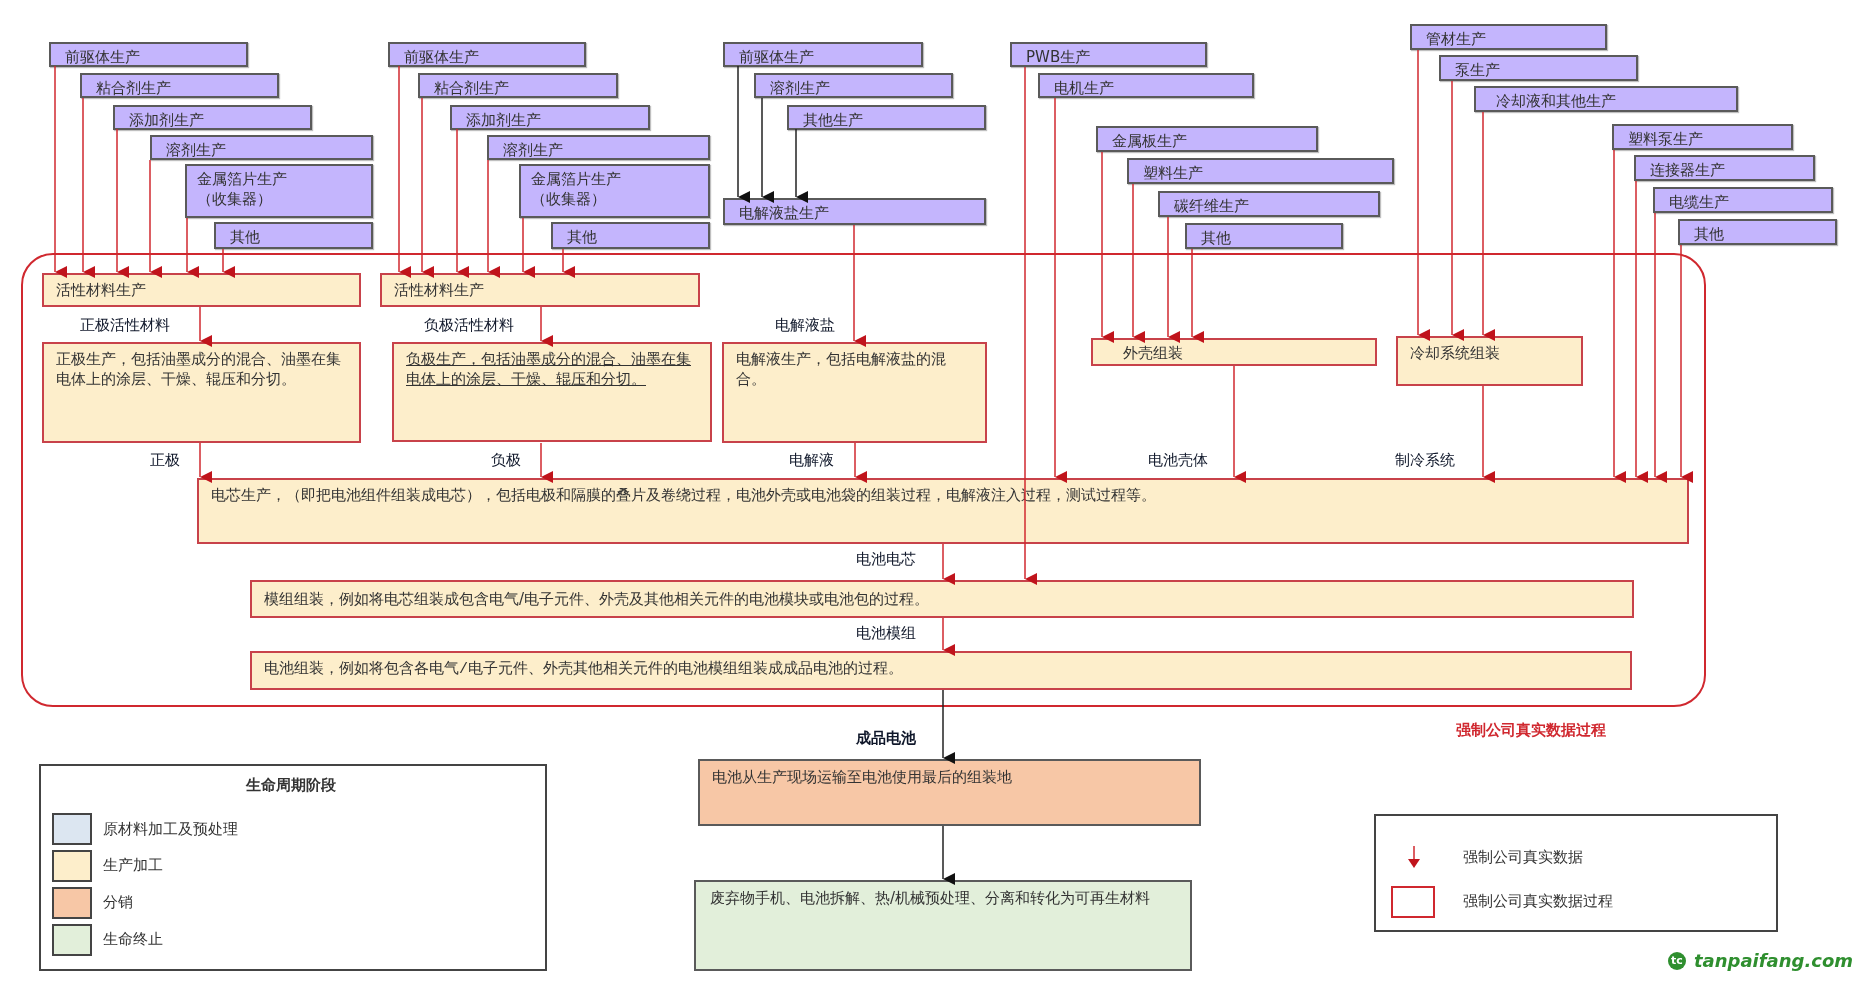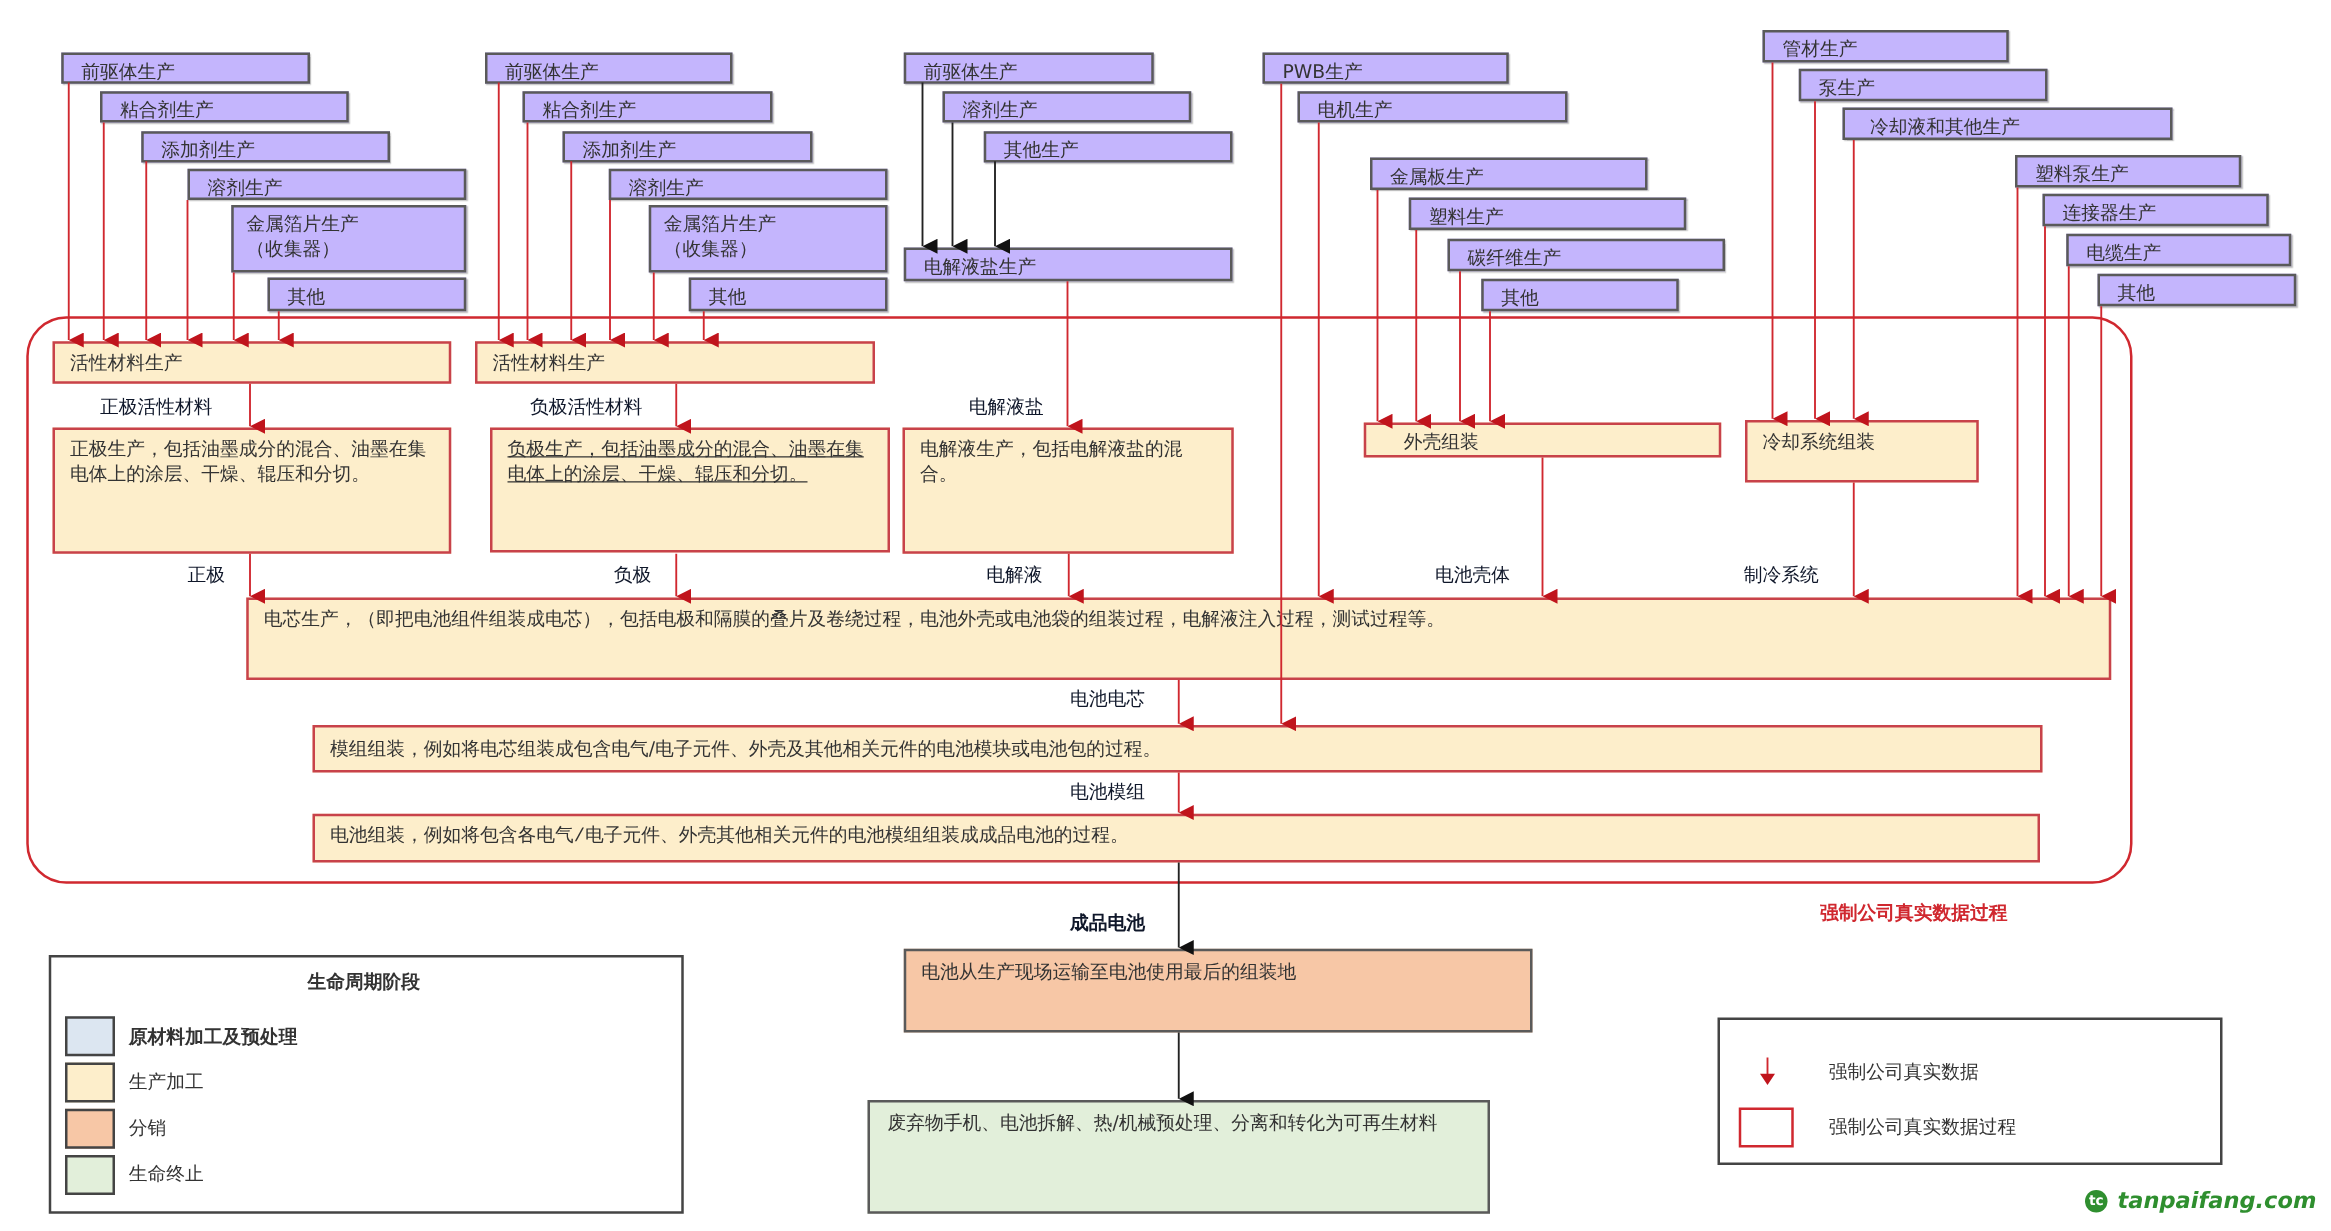--- a/index.html
+++ b/index.html
@@ -42,21 +42,21 @@
 <div class="box raw" style="left:551px;top:222px;width:159px;height:27px;">其他</div>
 
 <div class="box raw" style="left:723px;top:42px;width:200px;height:25px;">前驱体生产</div>
 <div class="box raw" style="left:754px;top:73px;width:199px;height:25px;">溶剂生产</div>
 <div class="box raw" style="left:787px;top:105px;width:199px;height:25px;">其他生产</div>
 <div class="box raw" style="left:723px;top:198px;width:263px;height:27px;">电解液盐生产</div>
 
 <div class="box raw" style="left:1010px;top:42px;width:197px;height:25px;">PWB生产</div>
 <div class="box raw" style="left:1038px;top:73px;width:216px;height:25px;">电机生产</div>
 <div class="box raw" style="left:1096px;top:126px;width:222px;height:26px;">金属板生产</div>
-<div class="box raw" style="left:1127px;top:158px;width:222px;height:26px;">塑料生产</div>
+<div class="box raw" style="left:1127px;top:158px;width:267px;height:26px;">塑料生产</div>
 <div class="box raw" style="left:1158px;top:191px;width:222px;height:26px;">碳纤维生产</div>
 <div class="box raw" style="left:1185px;top:223px;width:158px;height:26px;">其他</div>
 
 <div class="box raw" style="left:1410px;top:24px;width:197px;height:26px;">管材生产</div>
 <div class="box raw" style="left:1439px;top:55px;width:199px;height:26px;">泵生产</div>
 <div class="box raw" style="left:1474px;top:86px;width:264px;height:26px;padding-left:20px;">冷却液和其他生产</div>
 <div class="box raw" style="left:1612px;top:124px;width:181px;height:26px;">塑料泵生产</div>
 <div class="box raw" style="left:1634px;top:155px;width:181px;height:26px;">连接器生产</div>
 <div class="box raw" style="left:1653px;top:187px;width:180px;height:26px;">电缆生产</div>
 <div class="box raw" style="left:1678px;top:219px;width:159px;height:26px;">其他</div>
@@ -78,21 +78,21 @@
 <div class="lbl" style="left:150px;top:451px;">正极</div>
 <div class="lbl" style="left:491px;top:451px;">负极</div>
 <div class="lbl" style="left:789px;top:451px;">电解液</div>
 <div class="lbl" style="left:1148px;top:451px;text-align:center;">电池壳体</div>
 <div class="lbl" style="left:1395px;top:451px;">制冷系统</div>
 <div class="lbl" style="left:856px;top:550px;">电池电芯</div>
 <div class="lbl" style="left:856px;top:624px;">电池模组</div>
 <div class="lbl bold" style="left:856px;top:729px;">成品电池</div>
 <div class="redlbl" style="left:1456px;top:721px;">强制公司真实数据过程</div>
 
-<div class="box dist" style="left:723px;top:759px;width:503px;height:67px;">电池从生产现场运输至电池使用最后的组装地</div>
+<div class="box dist" style="left:698px;top:759px;width:503px;height:67px;">电池从生产现场运输至电池使用最后的组装地</div>
 <div class="box eol" style="left:694px;top:880px;width:498px;height:91px;">废弃物手机、电池拆解、热/机械预处理、分离和转化为可再生材料</div>
 
 <svg id="wires" width="1865" height="985">
   <defs>
     <marker id="ar" viewBox="0 0 10 10" refX="5" refY="10" markerWidth="12" markerHeight="12" orient="auto-start-reverse" markerUnits="userSpaceOnUse">
       <path d="M0,0 L10,0 L5,10 Z" fill="#c0141c"></path>
     </marker>
     <marker id="ab" viewBox="0 0 10 10" refX="5" refY="10" markerWidth="12" markerHeight="12" orient="auto-start-reverse" markerUnits="userSpaceOnUse">
       <path d="M0,0 L10,0 L5,10 Z" fill="#111"></path>
     </marker>
@@ -139,21 +139,21 @@
       <line x1="762" x2="762" y1="98" y2="197" marker-end="url(#ab)"></line>
       <line x1="796" x2="796" y1="129" y2="197" marker-end="url(#ab)"></line>
       <line x1="943" x2="943" y1="690" y2="758" marker-end="url(#ab)"></line>
       <line x1="943" x2="943" y1="826" y2="879" marker-end="url(#ab)"></line>
     </g>
 </svg>
 
 <div class="legend" style="left:39px;top:764px;width:508px;height:207px;">
   <div class="legend-title" style="left:205px;top:10px;">生命周期阶段</div>
   <div class="swatch" style="left:11px;top:47px;background:#dce6f1;"></div>
-  <div class="legend-text" style="left:62px;top:54px;font-weight:bold;">原材料加工及预处理</div>
+  <div class="legend-text" style="left:62px;top:54px;">原材料加工及预处理</div>
   <div class="swatch" style="left:11px;top:84px;background:#fdeecb;"></div>
   <div class="legend-text" style="left:62px;top:90px;">生产加工</div>
   <div class="swatch" style="left:11px;top:121px;background:#f7c7a6;"></div>
   <div class="legend-text" style="left:62px;top:127px;">分销</div>
   <div class="swatch" style="left:11px;top:158px;background:#e2efda;"></div>
   <div class="legend-text" style="left:62px;top:164px;">生命终止</div>
 </div>
 
 <div class="legend" style="left:1374px;top:814px;width:404px;height:118px;">
   <svg width="20" height="30" style="position:absolute;left:28px;top:28px;">

